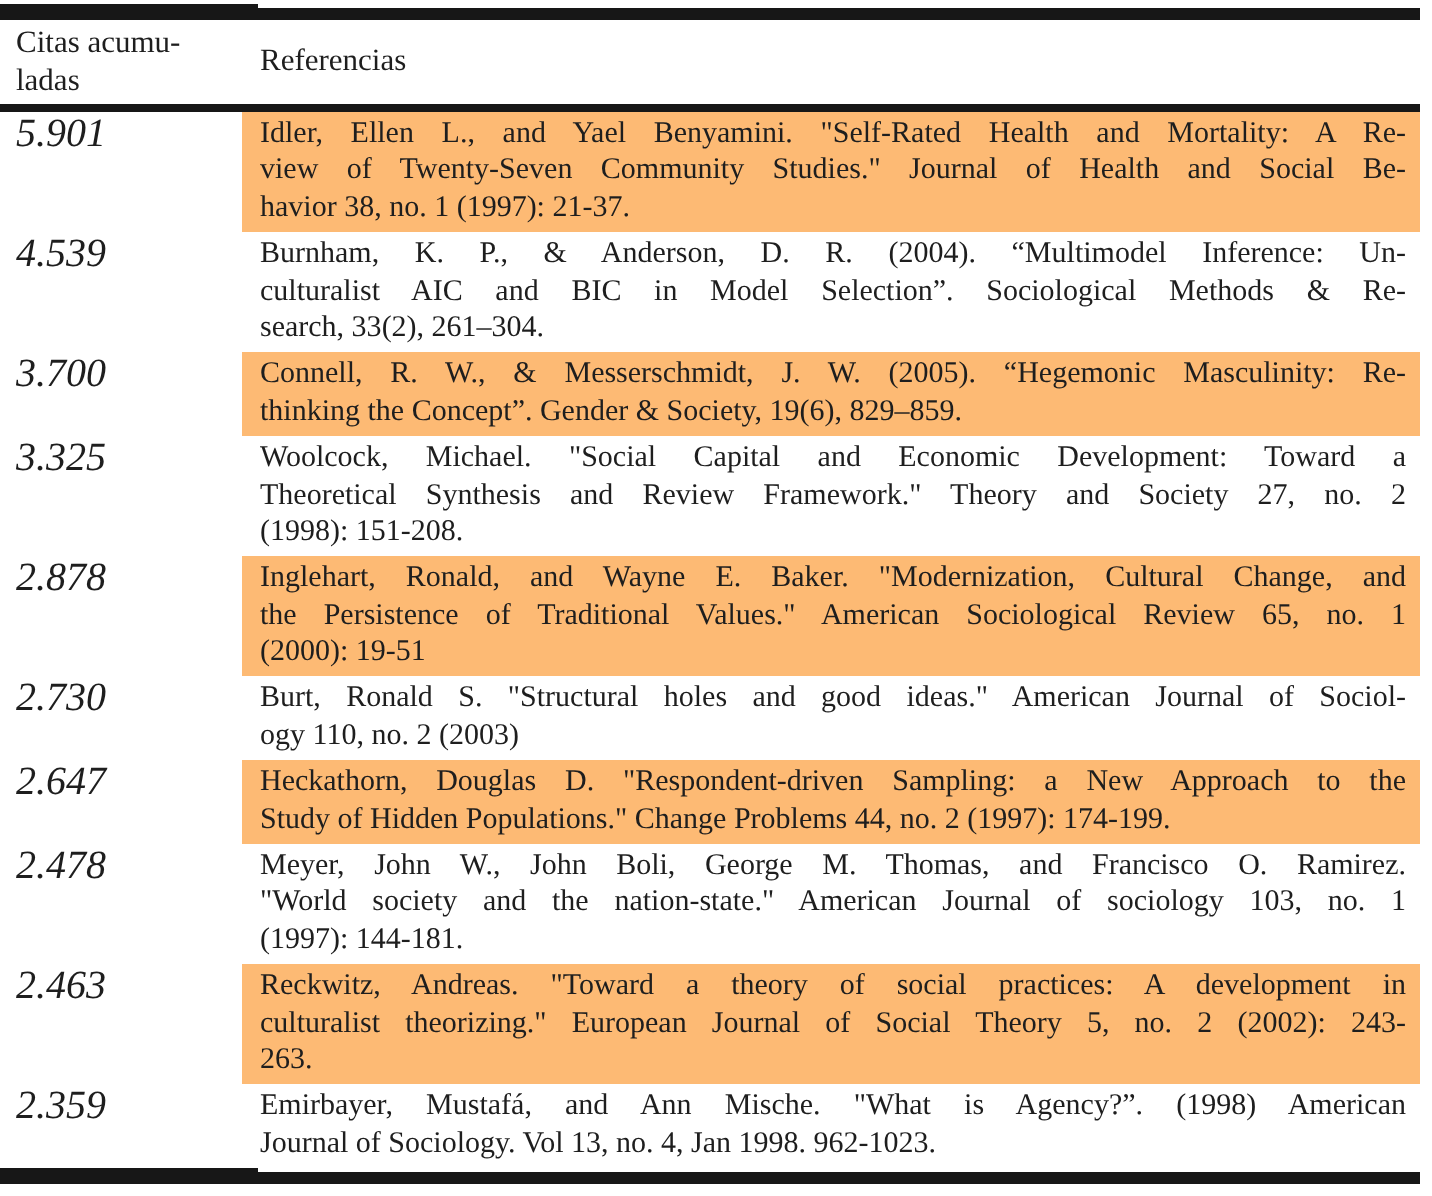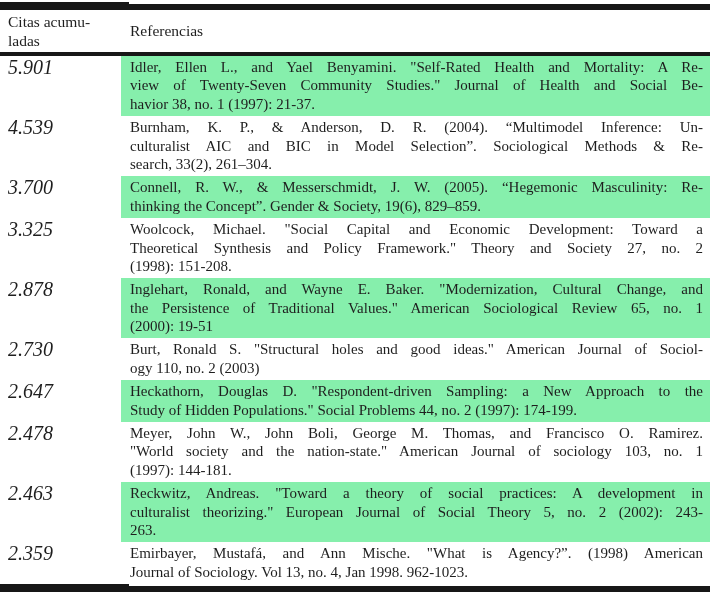--- a/index.html
+++ b/index.html
@@ -20,21 +20,21 @@
 
   .thead { display: flex; align-items: center; padding-top: 3px; font-size: 15.5px; line-height: 18.5px; }
   .hc1 { width: 121px; padding-left: 8px; }
   .hc2 { flex: 1; padding-left: 9px; }
 
   .hsep { height: 4px; background: #171717; margin-top: 2px; }
 
   .row { display: flex; }
   .num { width: 121px; padding: 2px 0 0 8px; font-style: italic; font-size: 20px; line-height: 18.4px; }
   .ref { flex: 1; padding: 2px 7px 3px 9px; font-size: 15px; }
-  .row.shaded .ref { background: #86efac; }
+  .row.shaded .ref { background: #fdba74; }
 
   .rl { height: 18.4px; line-height: 18.4px; overflow: hidden; }
   .rl.j { text-align: justify; }
   .rl.j::after { content: ""; display: inline-block; width: 100%; }
   .it { }
 </style>
 </head>
 <body>
 
 <div class="page">
@@ -79,21 +79,21 @@
     <div class="ref">
             <div class="rl j"><span>Connell, R. W., &amp; Messerschmidt, J. W. (2005). “Hegemonic Masculinity: Re-</span></div>
             <div class="rl"><span>thinking the Concept”. Gender &amp; Society, 19(6), 829–859.</span></div>
           </div>
   </div>
 
   <div class="row">
     <div class="num">3.325</div>
     <div class="ref">
             <div class="rl j"><span>Woolcock, Michael. "Social Capital and Economic Development: Toward a</span></div>
-            <div class="rl j"><span>Theoretical Synthesis and Policy Framework." </span><span class="it">Theory and Society</span><span> 27, no. 2</span></div>
+            <div class="rl j"><span>Theoretical Synthesis and Review Framework." </span><span class="it">Theory and Society</span><span> 27, no. 2</span></div>
             <div class="rl"><span>(1998): 151-208.</span></div>
           </div>
   </div>
 
   <div class="row shaded">
     <div class="num">2.878</div>
     <div class="ref">
             <div class="rl j"><span>Inglehart, Ronald, and Wayne E. Baker. "Modernization, Cultural Change, and</span></div>
             <div class="rl j"><span>the Persistence of Traditional Values." American Sociological Review 65, no. 1</span></div>
             <div class="rl"><span>(2000): 19-51</span></div>
@@ -105,21 +105,21 @@
     <div class="ref">
             <div class="rl j"><span>Burt, Ronald S. "Structural holes and good ideas." </span><span class="it">American Journal of Sociol-</span></div>
             <div class="rl"><span class="it">ogy</span><span> 110, no. 2 (2003)</span></div>
           </div>
   </div>
 
   <div class="row shaded">
     <div class="num">2.647</div>
     <div class="ref">
             <div class="rl j"><span>Heckathorn, Douglas D. "Respondent-driven Sampling: a New Approach to the</span></div>
-            <div class="rl"><span>Study of Hidden Populations." </span><span class="it">Social Problems</span><span> 44, no. 2 (1997): 174-199.</span></div>
+            <div class="rl"><span>Study of Hidden Populations." </span><span class="it">Change Problems</span><span> 44, no. 2 (1997): 174-199.</span></div>
           </div>
   </div>
 
   <div class="row">
     <div class="num">2.478</div>
     <div class="ref">
             <div class="rl j"><span>Meyer, John W., John Boli, George M. Thomas, and Francisco O. Ramirez.</span></div>
             <div class="rl j"><span>"World society and the nation-state." American Journal of sociology 103, no. 1</span></div>
             <div class="rl"><span>(1997): 144-181.</span></div>
           </div>

